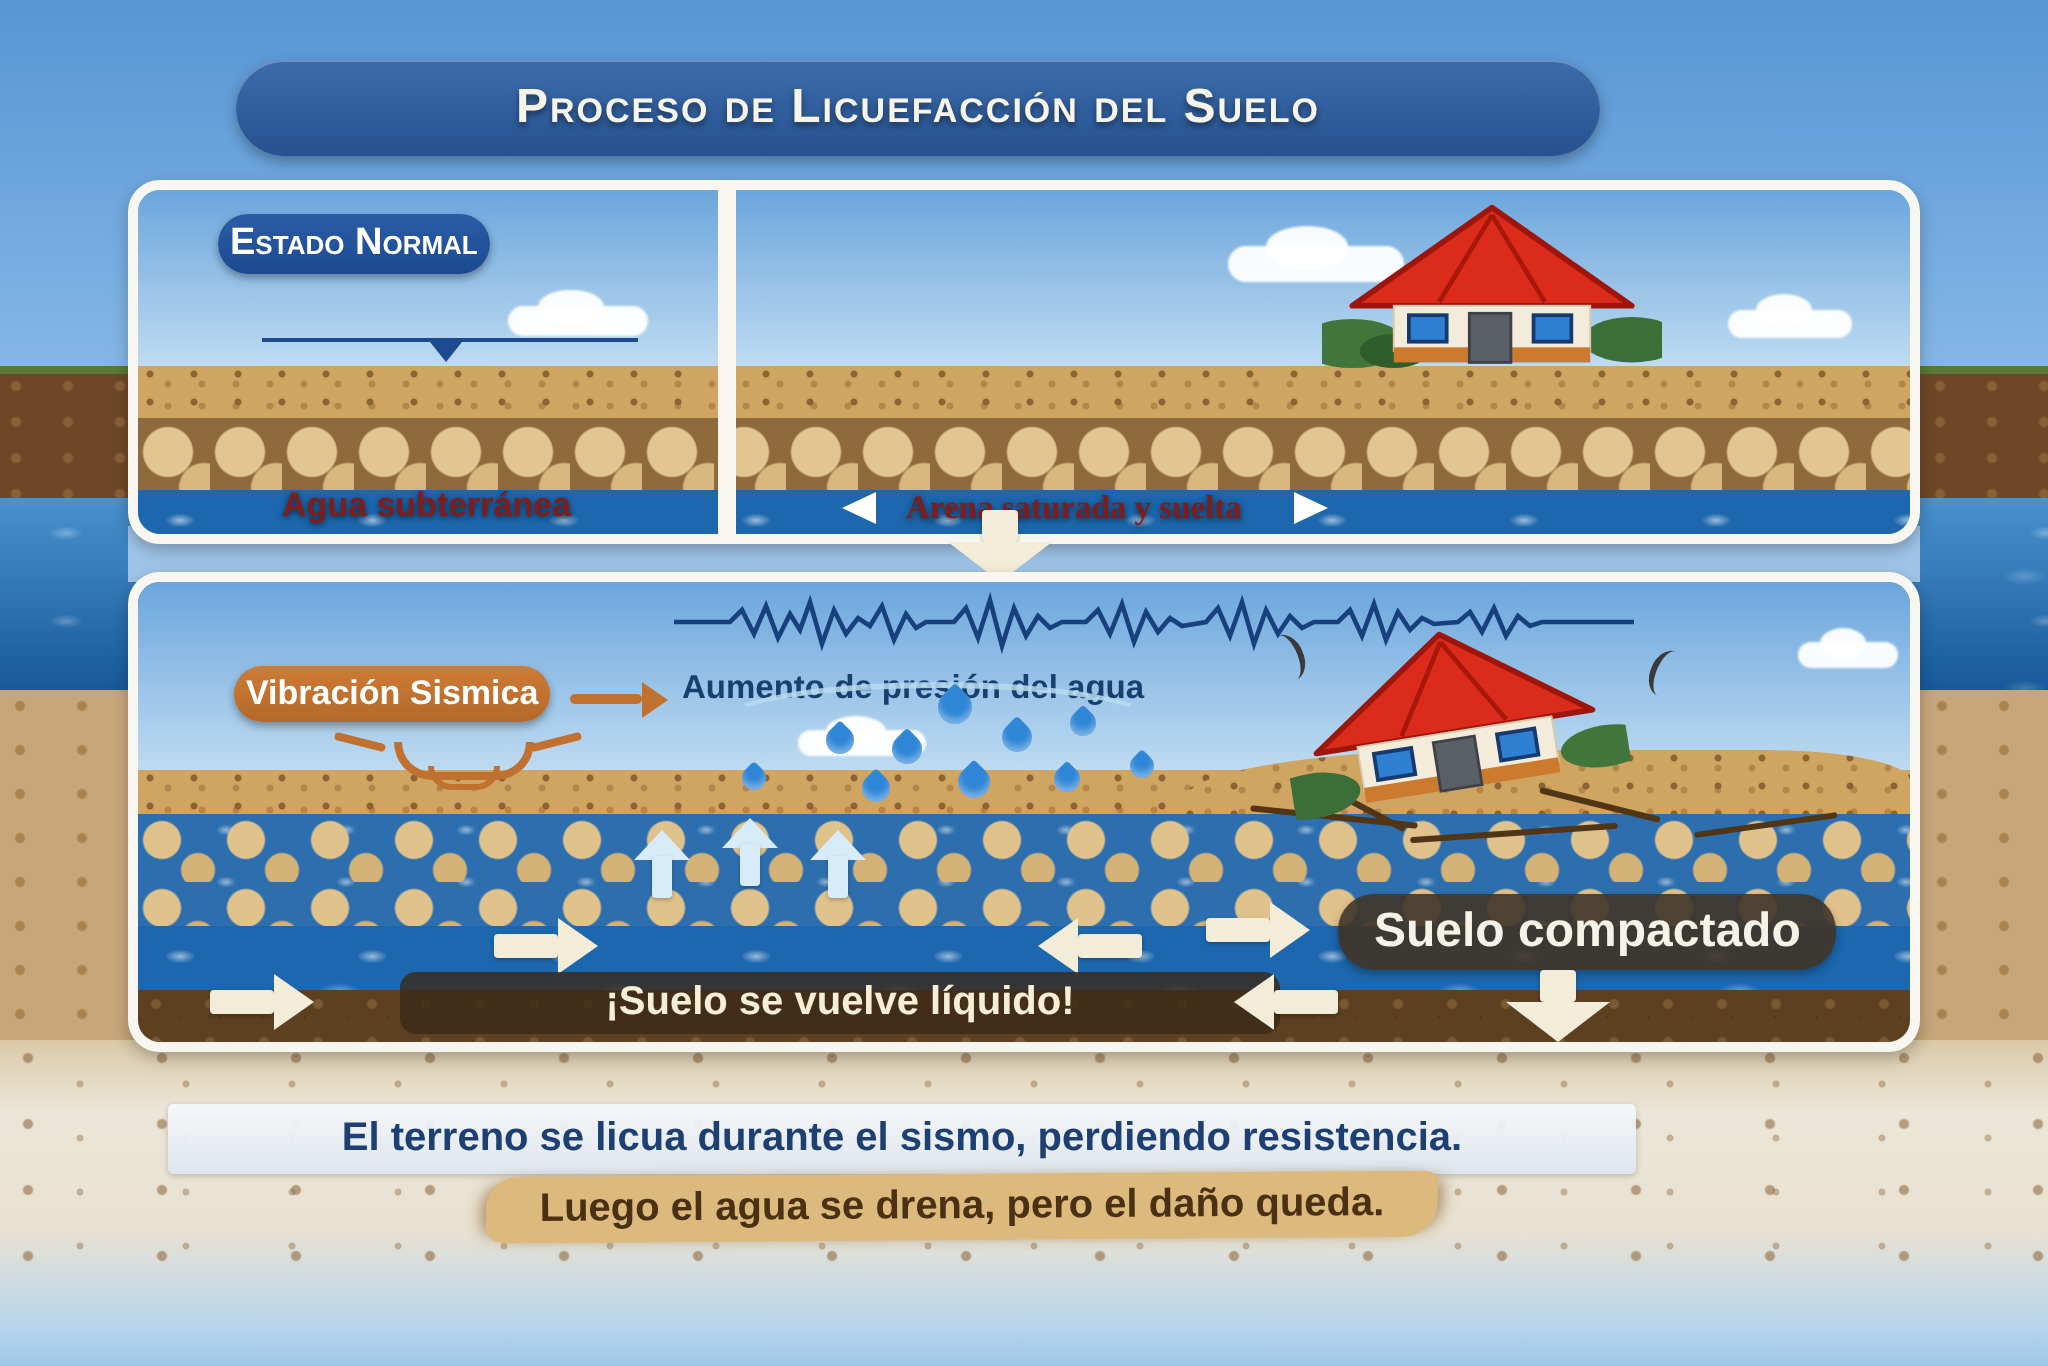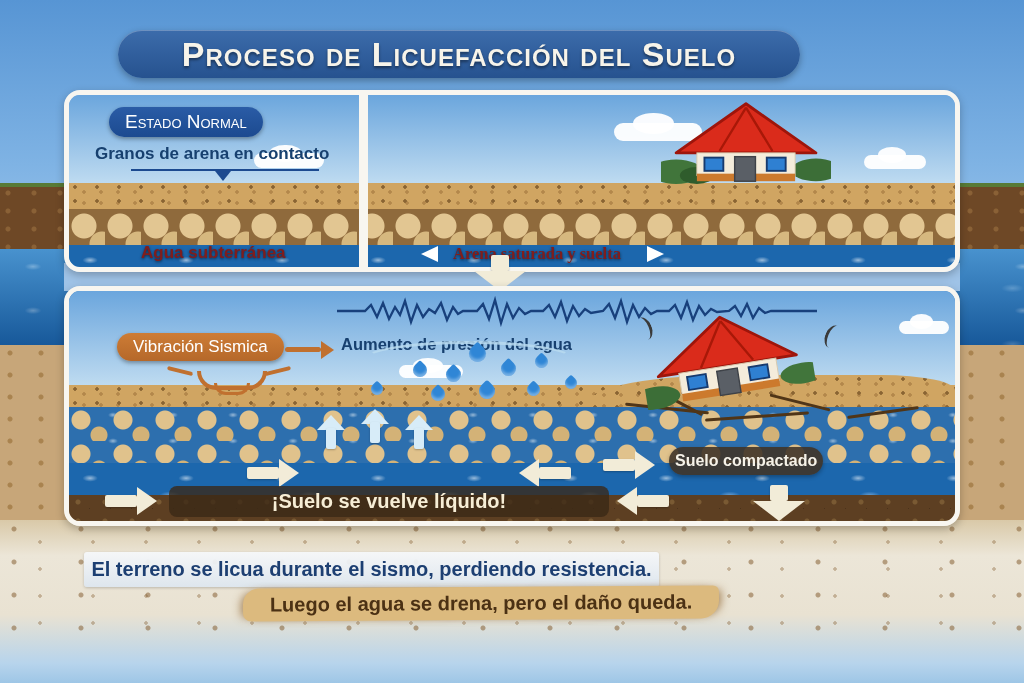--- a/index.html
+++ b/index.html
@@ -31,21 +31,21 @@
     background-image:radial-gradient(circle 3px at 14px 9px,rgba(134,96,52,.55) 2px,transparent 3px),
       radial-gradient(circle 2px at 40px 22px,rgba(134,96,52,.4) 1.5px,transparent 2px);
     background-size:67px 33px,53px 27px;}
   .gap-strip{left:64px;top:263px;width:896px;height:28px;background:#9fc3e7;}
 
   
   .title-banner{left:118px;top:30px;width:682px;height:48px;border-radius:24px;
     background:linear-gradient(180deg,#3c6cab,#26528f);
     box-shadow:0 3px 7px rgba(0,0,0,.3), inset 0 1px 0 rgba(255,255,255,.25);
     display:flex;align-items:center;justify-content:center;}
-  .title-banner span{font-variant:small-caps;font-weight:bold;font-size:34px;
+  .title-banner span{font-variant:small-caps;font-weight:bold;font-size:24px;
     color:#f7f4ea;letter-spacing:1px;text-shadow:0 2px 3px rgba(0,0,0,.45);}
 
   
   .panel{border:5px solid #f8f6f0;border-radius:16px;overflow:hidden;
     box-shadow:0 3px 8px rgba(0,0,0,.25);}
   .panel1{left:64px;top:90px;width:886px;height:172px;}
   .panel2{left:64px;top:286px;width:886px;height:230px;}
 
   .p-sky{left:0;top:0;width:886px;background:linear-gradient(180deg,#6ba6dd,#c0dcf1);}
   .crustTex{background-color:#d0a562;
@@ -70,22 +70,22 @@
     background-image:radial-gradient(circle 3px at 9px 7px,#7a5a33 2px,transparent 3px),
       radial-gradient(circle 2px at 21px 15px,#47301a 1.5px,transparent 2px);
     background-size:27px 19px,21px 14px;}
 
   .cloud{position:absolute;background:rgba(255,255,255,.95);border-radius:30px;filter:blur(.6px);}
   .cloud::before{content:'';position:absolute;left:22%;top:-55%;width:46%;height:115%;
     background:inherit;border-radius:50%;}
 
   .divider{background:#f8f6f0;}
 
-  .badge{display:inline-block;border-radius:16px;color:#fff;font-weight:normal;
-    font-size:17px;padding:4px 16px;box-shadow:0 2px 4px rgba(0,0,0,.35);white-space:nowrap;}
+  .badge{display:inline-block;border-radius:16px;color:#fff;font-weight:bold;
+    font-size:17px;padding:4px 6px;box-shadow:0 2px 4px rgba(0,0,0,.35);white-space:nowrap;}
   .badge-blue{background:linear-gradient(180deg,#2a5ca6,#1c4a90);font-variant:small-caps;font-size:19px;}
   .badge-orange{background:linear-gradient(180deg,#cd7c35,#b5682a);}
 
   .navy{color:#17406f;font-weight:bold;}
   .white-lbl{color:#7f1d1d;font-weight:bold;text-shadow:0 1px 3px rgba(0,0,0,.6);white-space:nowrap;}
 
   
   .arr{position:absolute;}
   .arr .stem{position:absolute;background:var(--c,#f2ecd8);border-radius:2px;
     box-shadow:0 1px 2px rgba(0,0,0,.25);}
@@ -110,27 +110,27 @@
   .drop{position:absolute;background:#2f86d6;border-radius:2px 50% 50% 50%;
     transform:rotate(45deg);box-shadow:inset -2px -2px 3px rgba(255,255,255,.35);}
   .drop-arc{position:absolute;border:3px solid rgba(185,218,240,.85);border-bottom:none;
     border-left-color:transparent;border-right-color:transparent;border-radius:50%;}
 
   .vib-arc{position:absolute;border:4px solid #c0702f;border-top:none;}
   .crack{position:absolute;background:#503517;height:3px;border-radius:2px;}
   .shake{position:absolute;width:14px;height:24px;border-right:3px solid #3a3a3a;border-radius:50%;}
 
   .pill-dark{display:inline-block;background:rgba(64,52,40,.9);border-radius:18px;
-    padding:5px 6px;color:#f6f2e8;font-weight:bold;font-size:16px;white-space:nowrap;
+    padding:5px 18px;color:#f6f2e8;font-weight:bold;font-size:24px;white-space:nowrap;
     box-shadow:0 2px 4px rgba(0,0,0,.3);}
   .liquid-band{background:rgba(58,40,22,.78);border-radius:8px;display:flex;
-    align-items:center;justify-content:center;}
+    align-items:center;justify-content:center;margin-left:31px;}
   .liquid-band span{color:#f7eed6;font-weight:bold;font-size:20px;white-space:nowrap;}
 
-  .note1{left:84px;top:552px;width:575px;height:35px;border-radius:3px;
+  .note1{left:84px;top:552px;width:734px;height:35px;border-radius:3px;
     background:linear-gradient(180deg,rgba(246,248,250,.94),rgba(221,230,239,.94));
     box-shadow:0 1px 3px rgba(0,0,0,.2);display:flex;align-items:center;justify-content:center;}
   .note1 span{color:#1d3f72;font-weight:bold;font-size:20px;white-space:nowrap;}
   .note2{left:243px;top:587px;width:476px;height:33px;
     background:#dcba7e;border-radius:16px 6px 18px 8px;transform:rotate(-.4deg);
     box-shadow:-6px 0 8px -4px rgba(150,110,60,.8),6px 0 8px -4px rgba(150,110,60,.8);
     display:flex;align-items:center;justify-content:center;}
   .note2 span{color:#4b3114;font-weight:bold;font-size:20px;white-space:nowrap;}
 </style>
 </head>
@@ -171,21 +171,20 @@
         <rect x="38" y="78" width="104" height="8" fill="#cc7a2d"></rect>
         <rect x="78" y="60" width="22" height="26" fill="#5a5f66" stroke="#3e4248" stroke-width="1.5"></rect>
         <rect x="46" y="61" width="20" height="14" fill="#2f80d2" stroke="#173a6e" stroke-width="2"></rect>
         <rect x="112" y="61" width="20" height="14" fill="#2f80d2" stroke="#173a6e" stroke-width="2"></rect>
       </svg>
     </div>
 
     <div class="abs badge badge-blue" style="left:40px;top:12px;">
       <span>Estado Normal</span>
     </div>
-    <div class="abs navy" style="left:26px;top:49px;font-size:17px;">Granos de arena en contacto</div>
     <div class="abs" style="left:62px;top:74px;width:188px;border-top:2.5px solid #1c4a90;"></div>
     <div class="abs" style="left:146px;top:76px;width:0;height:0;border-left:8px solid transparent;border-right:8px solid transparent;border-top:10px solid #1c4a90;"></div>
 
     <div class="abs white-lbl" style="left:72px;top:148px;font-size:17px;">Agua subterránea</div>
 
     <div class="tri tri-l" style="left:352px;top:151px;"></div>
     <div class="abs white-lbl" style="left:384px;top:149px;font-size:16.5px;font-family:Liberation Serif, serif;">Arena saturada y suelta</div>
     <div class="tri tri-r" style="left:578px;top:151px;"></div>
   </div>
 

